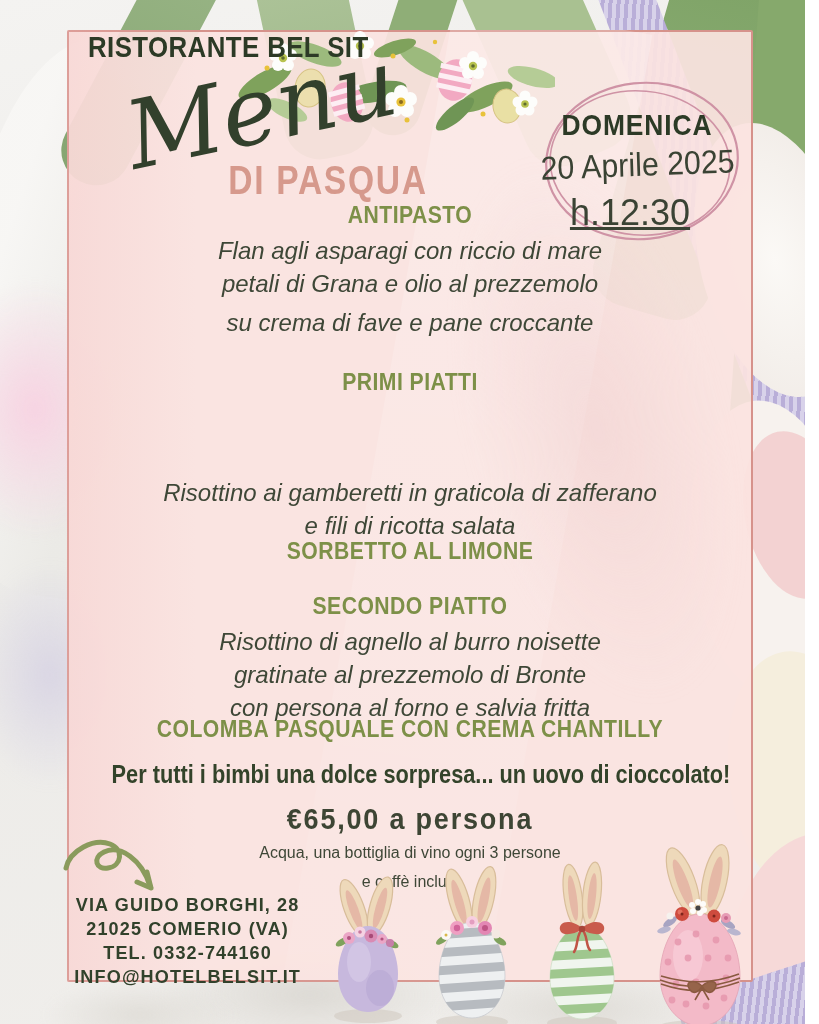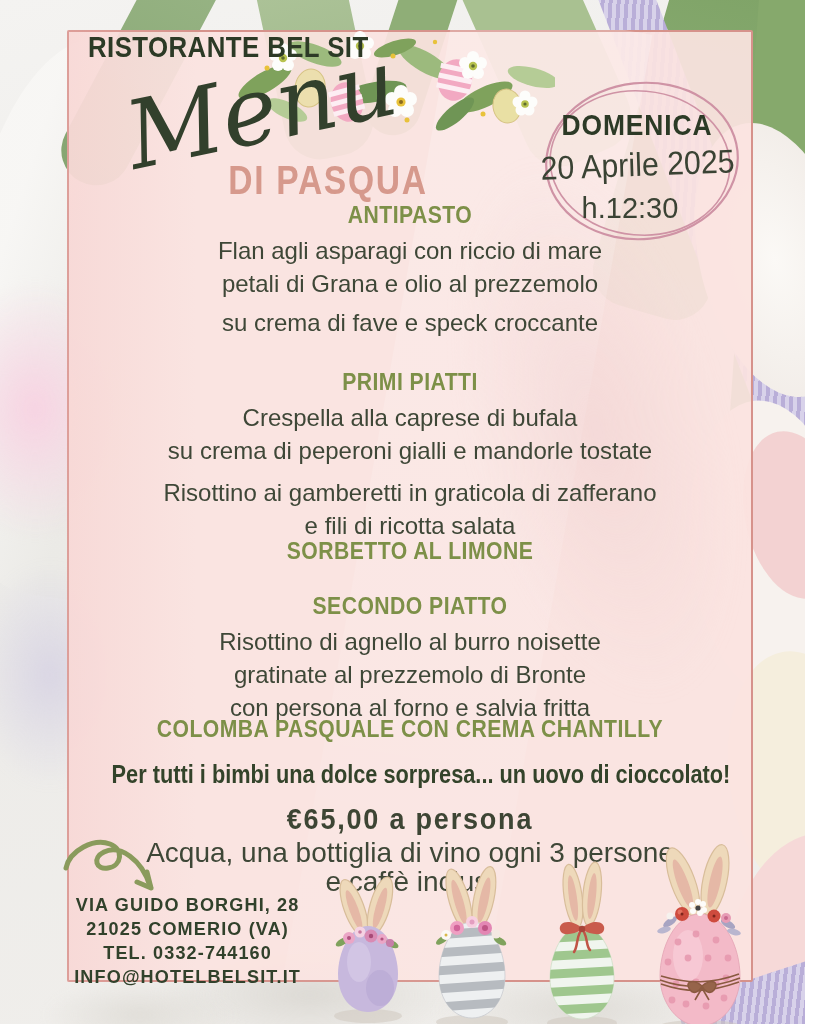--- a/index.html
+++ b/index.html
@@ -21,26 +21,26 @@
   }
   .panel-glass{position:absolute;left:67px;top:30px;width:686px;height:952px;overflow:hidden;z-index:3;pointer-events:none;}
   
   .t{position:absolute;z-index:6;}
   .centered{left:67px;width:686px;text-align:center;}
   .brand{font-size:30px;font-weight:bold;color:#2c3a26;letter-spacing:.5px;transform:scaleX(.86);transform-origin:left top;white-space:nowrap;}
   .menu-script{font-family:"DejaVu Serif",serif;font-style:italic;font-size:94px;color:#32402c;transform:rotate(-12deg);transform-origin:left top;line-height:1;}
   .di-pasqua{font-size:40px;font-weight:bold;color:#d6998c;letter-spacing:2px;transform:scaleX(.84);transform-origin:center top;}
   .weekday{font-size:30px;font-weight:bold;color:#2c3a26;letter-spacing:1px;transform:scaleX(.88);transform-origin:center top;}
   .fulldate{font-size:33px;color:#3a4334;transform:scaleX(.92) rotate(-2deg);transform-origin:center top;}
-  .timetxt{font-size:29px;color:#3a4334;}
+  .timetxt{font-size:36px;color:#3a4334;text-decoration:underline;}
   .sec-h{font-size:23px;font-weight:bold;color:#7d9048;letter-spacing:.5px;transform:scaleX(.92);transform-origin:center top;}
-  .dish div{font-size:24px;line-height:33px;color:#3e4737;}
+  .dish div{font-size:24px;line-height:33px;color:#3e4737;font-style:italic;}
   .kids{font-size:25px;font-weight:bold;color:#33432a;transform:scaleX(.87);transform-origin:center top;white-space:nowrap;}
   .price{font-size:30px;font-weight:bold;color:#3d4534;letter-spacing:2px;transform:scaleX(.9);transform-origin:center top;}
-  .pdetail div{font-size:28px;line-height:29px;color:#3e4737;}
+  .pdetail div{font-size:16px;line-height:29px;color:#3e4737;}
   .contact{text-align:center;transform:scaleX(.95);transform-origin:left top;}
   .contact div{font-size:19px;font-weight:bold;letter-spacing:1.2px;line-height:24px;color:#31412b;white-space:nowrap;}
   svg{position:absolute;}
 </style>
 </head>
 <body>
 
 <div class="canvas">
 
   <div class="shape" style="left:-40px;top:40px;width:260px;height:560px;background:linear-gradient(100deg,#f8f7f5 20%,#ebeae6 60%);border-radius:40%;transform:rotate(8deg);opacity:.9;"></div>
@@ -164,28 +164,24 @@
   <div class="t weekday" style="left:487px;top:108px;width:300px;text-align:center;">DOMENICA</div>
   <div class="t fulldate" style="left:487px;top:146px;width:300px;text-align:center;">20 Aprile 2025</div>
   <div class="t timetxt" style="left:480px;top:192px;width:300px;text-align:center;">h.12:30</div>
 
   <div class="t centered sec-h" style="top:202px;">ANTIPASTO</div>
   <div class="t centered dish" style="top:234px;">
     <div>Flan agli asparagi con riccio di mare</div>
     <div>petali di Grana e olio al prezzemolo</div>
   </div>
   <div class="t centered dish" style="top:306px;">
-    <div>su crema di fave e speck croccante</div>
+    <div>su crema di fave e pane croccante</div>
   </div>
 
   <div class="t centered sec-h" style="top:369px;">PRIMI PIATTI</div>
-  <div class="t centered dish" style="top:401px;">
-    <div>Crespella alla caprese di bufala</div>
-    <div>su crema di peperoni gialli e mandorle tostate</div>
-  </div>
   <div class="t centered dish" style="top:476px;">
     <div>Risottino ai gamberetti in graticola di zafferano</div>
     <div>e fili di ricotta salata</div>
   </div>
 
   <div class="t centered sec-h" style="top:538px;">SORBETTO AL LIMONE</div>
 
   <div class="t centered sec-h" style="top:593px;">SECONDO PIATTO</div>
   <div class="t centered dish" style="top:625px;">
     <div>Risottino di agnello al burro noisette</div>

